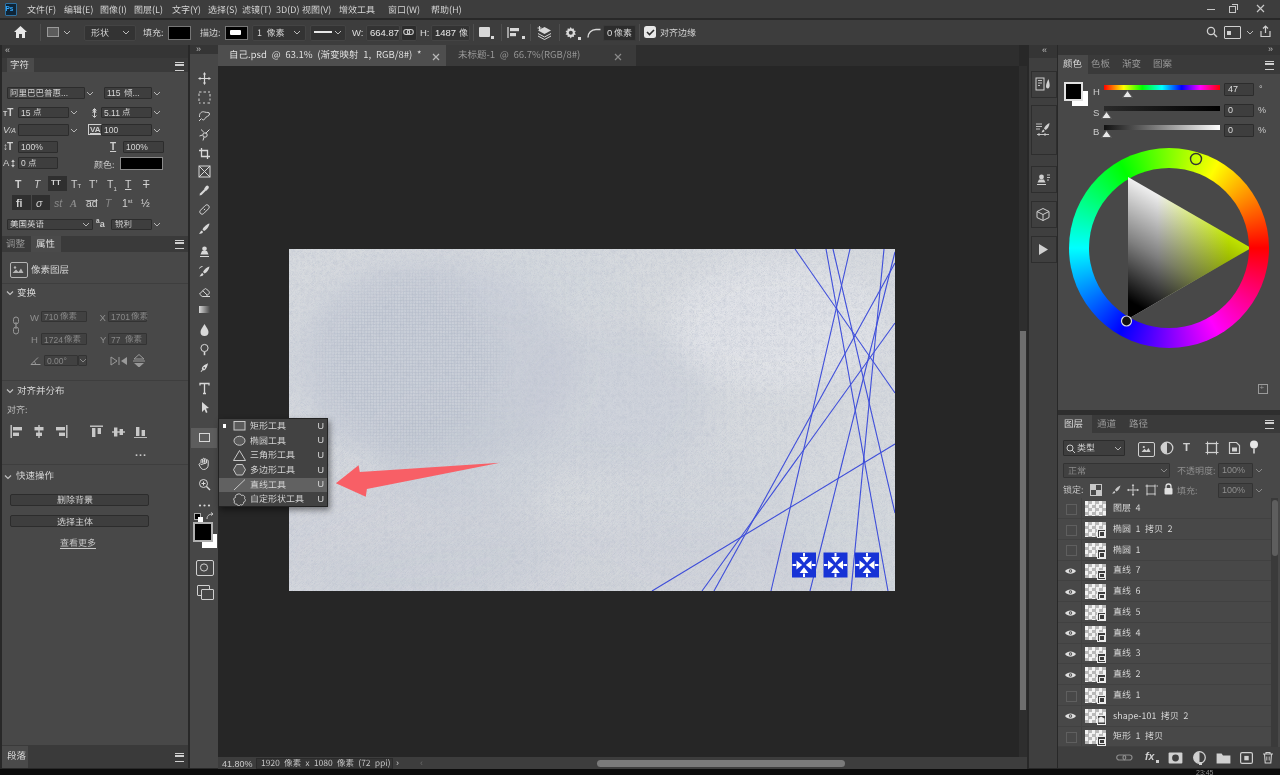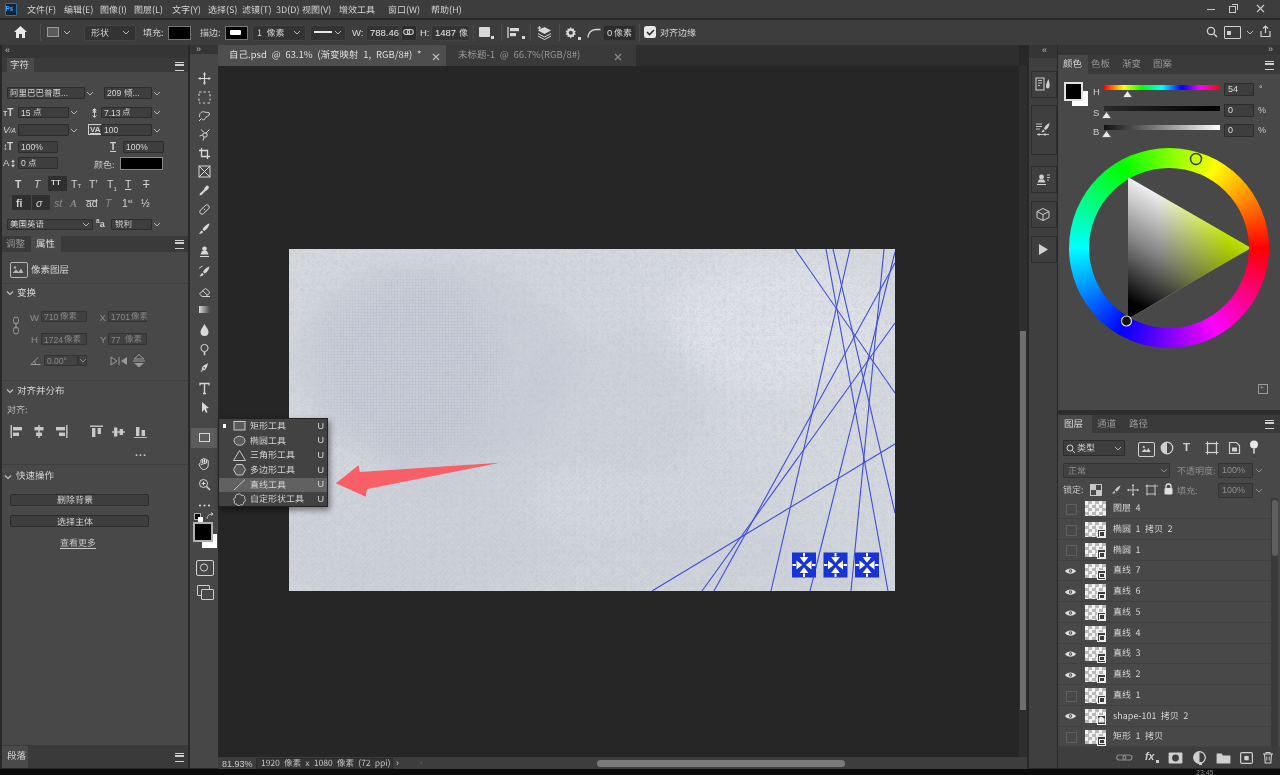--- a/index.html
+++ b/index.html
@@ -170,21 +170,21 @@
 <svg class="a" style="left:293px;top:30px" width="8" height="5">
     <path d="M1 1L4 4L7 1" stroke="#bbb" fill="none"></path>
   </svg>
 <div class="a" style="left:310px;top:25px;width:34px;height:14px;background:#333;border:1px solid #444;border-radius:2px"></div>
 <div class="a" style="left:314px;top:31px;width:18px;height:2px;background:#e8e8e8"></div>
 <svg class="a" style="left:334px;top:30px" width="8" height="5">
     <path d="M1 1L4 4L7 1" stroke="#bbb" fill="none"></path>
   </svg>
 <div class="a" style="left:352px;top:27px;font-size:9.5px;color:#dcdcdc;">W:</div>
 <div class="a" style="left:366px;top:25px;width:32px;height:14px;background:#333;border:1px solid #444;border-radius:2px"></div>
-<div class="a" style="left:370px;top:27px;font-size:9.5px;color:#e8e8e8;">788.46</div>
+<div class="a" style="left:370px;top:27px;font-size:9.5px;color:#e8e8e8;">664.87</div>
 <div class="a" style="left:401px;top:25px;width:14px;height:14px;background:#2c2c2c;border:1px solid #444;border-radius:2px"></div>
 <svg class="a" style="left:403px;top:28px" width="11" height="8">
 <rect x="0.7" y="1.5" width="6" height="5" rx="2.5" stroke="#ccc" fill="none" stroke-width="1.1"></rect>
 <rect x="4.3" y="1.5" width="6" height="5" rx="2.5" stroke="#ccc" fill="none" stroke-width="1.1"></rect>
   </svg>
 <div class="a" style="left:420px;top:27px;font-size:9.5px;color:#dcdcdc;">H:</div>
 <div class="a" style="left:431px;top:25px;width:37px;height:14px;background:#333;border:1px solid #444;border-radius:2px"></div>
 <div class="a" style="left:435px;top:27px;font-size:9.5px;color:#e8e8e8;">1487</div>
 <svg class="a " style="left:459px;top:27.5px" width="11" height="11">
     <g transform="translate(0,8) scale(0.09)" fill="#e8e8e8">
@@ -275,21 +275,21 @@
       <use href="#g52" x="500"></use>
       <use href="#g53" x="600"></use>
       <use href="#g53" x="628"></use>
       <use href="#g53" x="656"></use>
     </g>
   </svg>
 <svg class="a" style="left:86px;top:90.5px" width="8" height="5">
     <path d="M1 1L4 4L7 1" stroke="#b5b5b5" fill="none"></path>
   </svg>
 <div class="a" style="left:104px;top:87px;width:48px;height:11.5px;background:#3e3e3e;border:1px solid #2c2c2c;box-sizing:border-box;border-radius:1px"></div>
-<div class="a" style="left:107px;top:88px;font-size:8.5px;color:#d8d8d8;">209 </div>
+<div class="a" style="left:107px;top:88px;font-size:8.5px;color:#d8d8d8;">115 </div>
 <svg class="a " style="left:124px;top:88.5px" width="18" height="11">
     <g transform="translate(0,7) scale(0.085)" fill="#d8d8d8">
       <use href="#g54" x="0"></use>
       <use href="#g53" x="100"></use>
       <use href="#g53" x="128"></use>
       <use href="#g53" x="156"></use>
     </g>
   </svg>
 <svg class="a" style="left:153px;top:90.5px" width="8" height="5">
     <path d="M1 1L4 4L7 1" stroke="#b5b5b5" fill="none"></path>
@@ -305,21 +305,21 @@
 <svg class="a" style="left:70px;top:110px" width="8" height="5">
     <path d="M1 1L4 4L7 1" stroke="#b5b5b5" fill="none"></path>
   </svg>
 <svg class="a" style="left:88px;top:106px" width="13" height="13">
     <g fill="none" stroke="#cfcfcf">
 <path d="M6.5 3v8M4.5 4.5L6.5 2.5L8.5 4.5M4.5 9.5L6.5 11.5L8.5 9.5" stroke-width="1"></path>
     </g>
 <text x="6.5" y="7" font-size="6" fill="#cfcfcf" text-anchor="middle" font-weight="bold" font-family="Liberation Sans">A</text>
   </svg>
 <div class="a" style="left:101px;top:106.5px;width:51px;height:11.5px;background:#3e3e3e;border:1px solid #2c2c2c;box-sizing:border-box;border-radius:1px"></div>
-<div class="a" style="left:104px;top:107.5px;font-size:8.5px;color:#d8d8d8;">7.13 </div>
+<div class="a" style="left:104px;top:107.5px;font-size:8.5px;color:#d8d8d8;">5.11 </div>
 <svg class="a " style="left:122px;top:108px" width="10" height="11">
     <g transform="translate(0,7) scale(0.085)" fill="#d8d8d8">
       <use href="#g55" x="0"></use>
     </g>
   </svg>
 <svg class="a" style="left:153px;top:110px" width="8" height="5">
     <path d="M1 1L4 4L7 1" stroke="#b5b5b5" fill="none"></path>
   </svg>
 <div class="a" style="left:3px;top:124px;font-size:9.5px;color:#cfcfcf;font-style:italic">V<span style="font-size:7px">/A</span></div>
 <div class="a" style="left:18px;top:124px;width:51px;height:11.5px;background:#3e3e3e;border:1px solid #2c2c2c;box-sizing:border-box;border-radius:1px"></div>
@@ -795,21 +795,21 @@
       <use href="#g4" x="1253"></use>
     </g>
   </svg>
 <svg class="a" style="left:614px;top:53px" width="8" height="8">
     <path d="M1 1L7 7M7 1L1 7" stroke="#8a8a8a" stroke-width="1.2"></path>
   </svg>
 <div class="a" style="left:218px;top:66px;width:801px;height:691px;background:#262626"></div>
 <div class="a" style="left:1019px;top:66px;width:8px;height:691px;background:#2e2e2e"></div>
 <div class="a" style="left:1020px;top:331px;width:6px;height:379px;background:#6e6e6e"></div>
 <div class="a" style="left:218px;top:757px;width:809px;height:12px;background:#3d3d3d"></div>
-<div class="a" style="left:222px;top:758.5px;font-size:9px;color:#c8c8c8;">81.93%</div>
+<div class="a" style="left:222px;top:758.5px;font-size:9px;color:#c8c8c8;">41.80%</div>
 <div class="a" style="left:256px;top:757.5px;width:137px;height:11.5px;background:#343434;border:1px solid #2b2b2b;box-sizing:border-box"></div>
 <svg class="a " style="left:261px;top:758.8px" width="132" height="11">
     <g transform="translate(0,7) scale(0.085)" fill="#c8c8c8">
       <use href="#g42" x="0"></use>
       <use href="#g113" x="56"></use>
       <use href="#g114" x="111"></use>
       <use href="#g115" x="166"></use>
       <use href="#g9" x="272"></use>
       <use href="#g43" x="372"></use>
       <use href="#g116" x="522"></use>
@@ -1072,21 +1072,21 @@
     <div style="margin-top:1.2px;height:1.6px;background:#cfcfcf"></div>
   </div>
 <div class="a" style="left:1072px;top:91px;width:16px;height:15px;background:#fff"></div>
 <div class="a" style="left:1064px;top:82px;width:19px;height:19px;background:#000;border:2px solid #e0e0e0;box-sizing:border-box"></div>
 <div class="a" style="left:1093px;top:85.5px;font-size:9.5px;color:#cccccc;">H</div>
 <div class="a" style="left:1104px;top:84.5px;width:116px;height:5px;background:linear-gradient(90deg,#f00,#ff0 17%,#0f0 33%,#0ff 50%,#00f 67%,#f0f 83%,#f00)"></div>
 <svg class="a" style="left:1122px;top:89.5px" width="11" height="8">
     <path d="M5.5 0.5L10.5 7.5H0.5Z" fill="#e8e8e8" stroke="#555"></path>
   </svg>
 <div class="a" style="left:1224px;top:82.5px;width:30px;height:13.5px;background:#3e3e3e;border:1px solid #2c2c2c;box-sizing:border-box;border-radius:1px"></div>
-<div class="a" style="left:1228px;top:84px;font-size:9px;color:#ddd;">54</div>
+<div class="a" style="left:1228px;top:84px;font-size:9px;color:#ddd;">47</div>
 <div class="a" style="left:1259px;top:84px;font-size:9px;color:#ccc;">°</div>
 <div class="a" style="left:1093px;top:106.5px;font-size:9.5px;color:#cccccc;">S</div>
 <div class="a" style="left:1104px;top:105.5px;width:116px;height:5px;background:linear-gradient(90deg,#2a2a2a,#000)"></div>
 <svg class="a" style="left:1101px;top:110.5px" width="11" height="8">
     <path d="M5.5 0.5L10.5 7.5H0.5Z" fill="#e8e8e8" stroke="#555"></path>
   </svg>
 <div class="a" style="left:1224px;top:103.5px;width:30px;height:13.5px;background:#3e3e3e;border:1px solid #2c2c2c;box-sizing:border-box;border-radius:1px"></div>
 <div class="a" style="left:1228px;top:105px;font-size:9px;color:#ddd;">0</div>
 <div class="a" style="left:1258px;top:105px;font-size:9px;color:#ccc;">%</div>
 <div class="a" style="left:1093px;top:126px;font-size:9.5px;color:#cccccc;">B</div>

